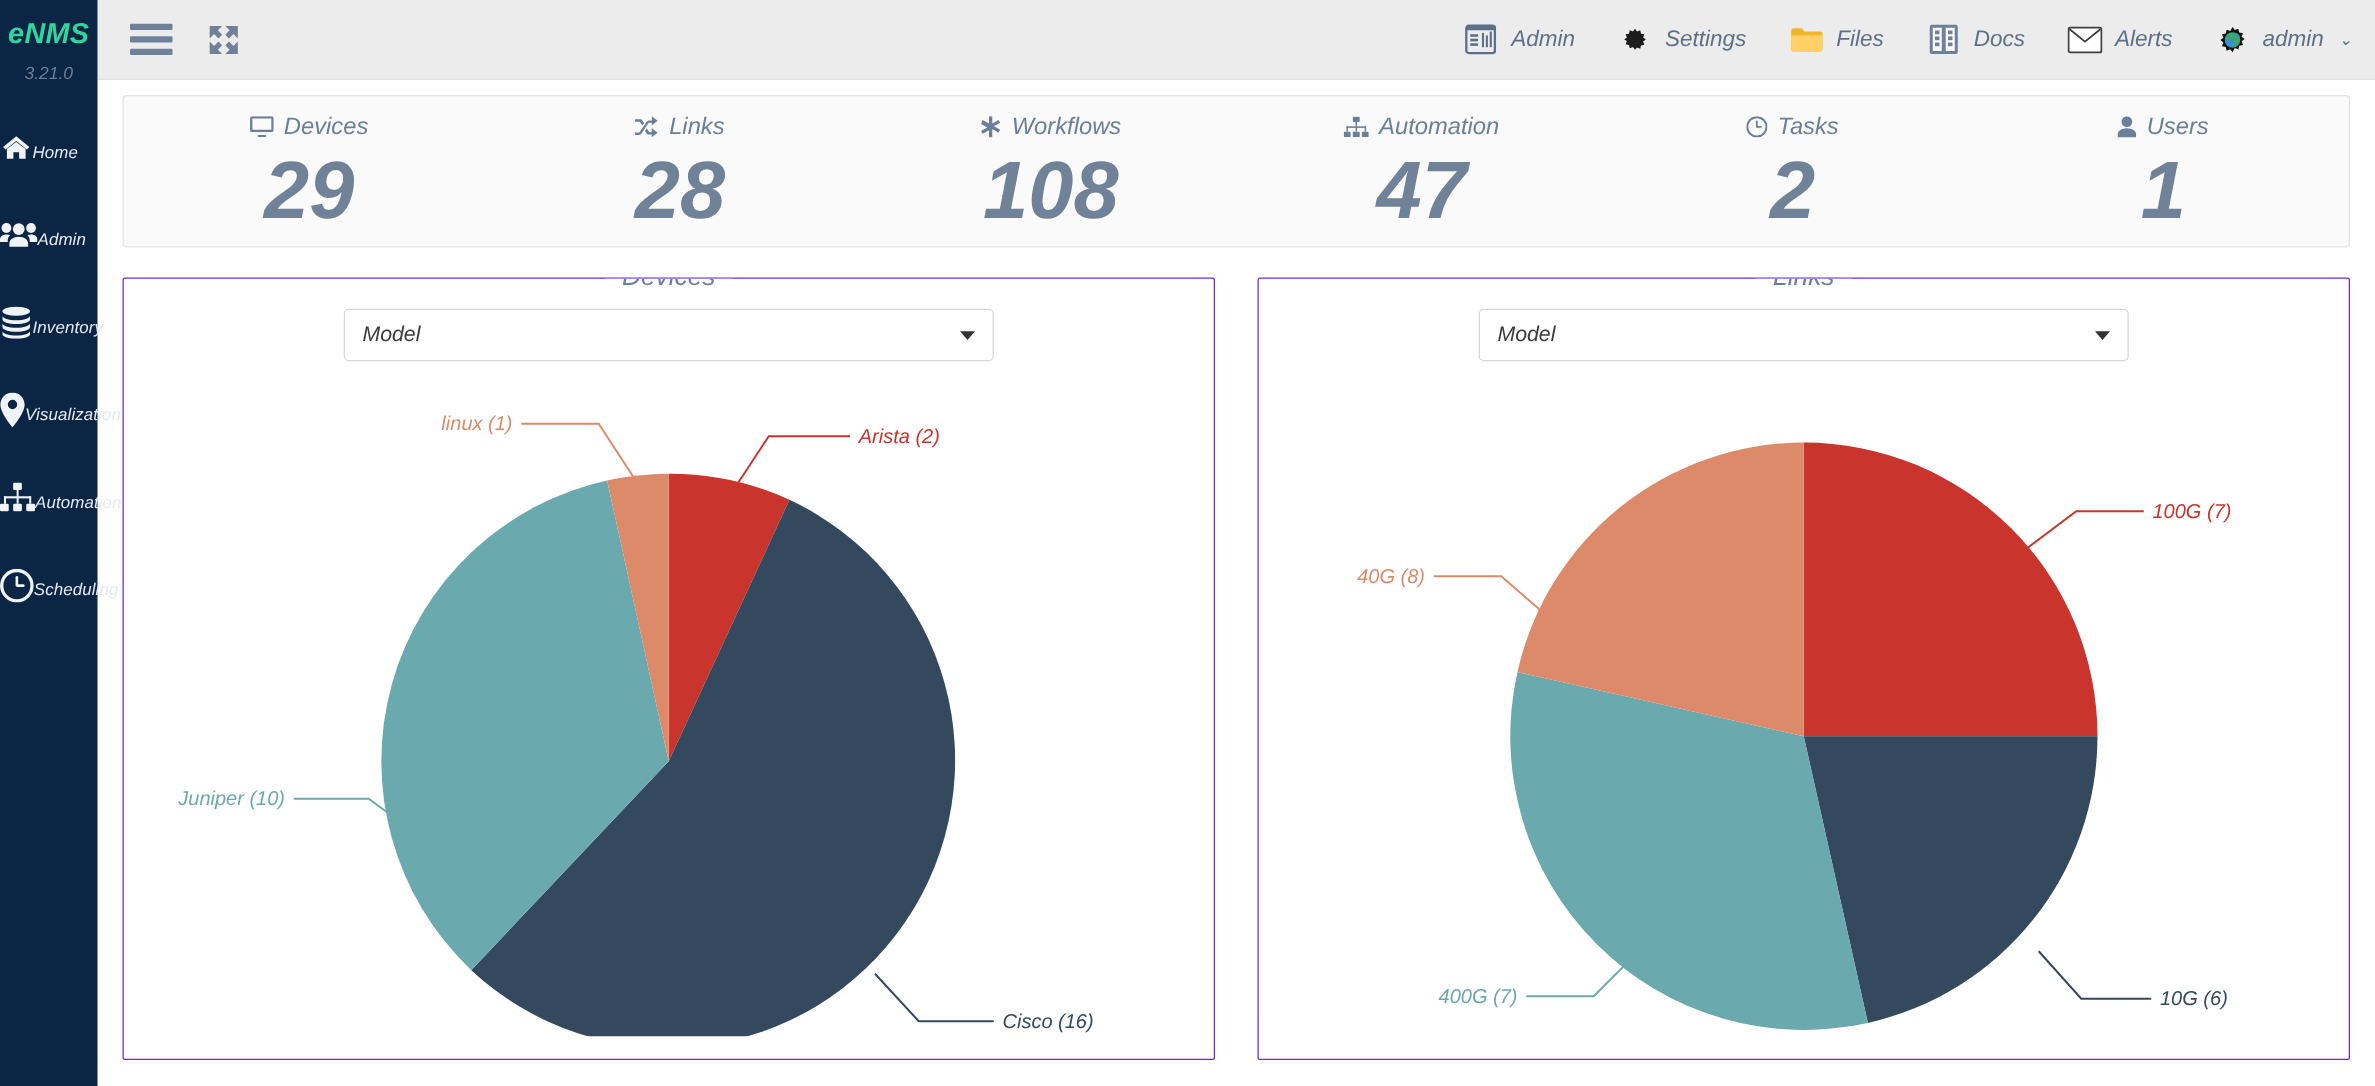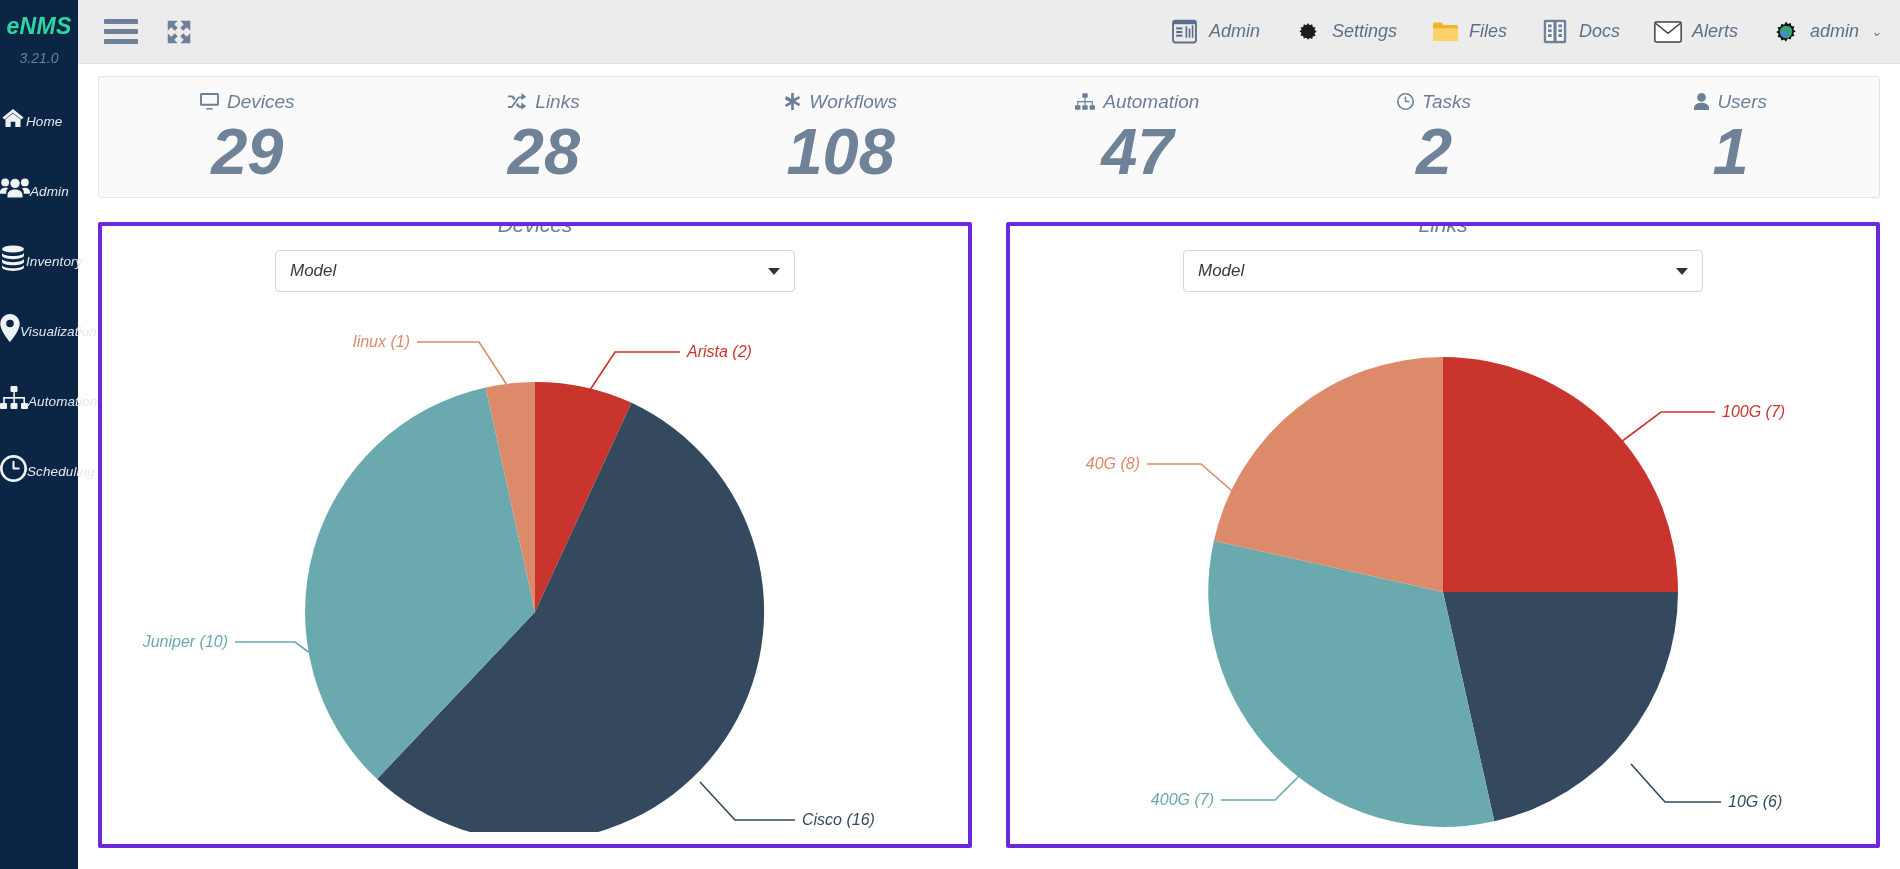--- a/index.html
+++ b/index.html
@@ -81,21 +81,21 @@
   .stat-head svg { fill: #6a7f98; display:block; }
   .stat-value {
     color: #6f8298; font-size: 65px; font-weight: 700; line-height: 1;
     font-family: "Liberation Sans", sans-serif;
   }
 
   
   .panels { display: flex; gap: 34px; margin-top: 24px; }
   .panel { flex: 1 1 0; position: relative; min-width: 0; }
   .fieldset {
-    border: 4px solid #6d28d9; border-radius: 2px;
+    border: 1px solid #6d28d9; border-radius: 2px;
     padding: 18px 16px 0 16px;
     height: 626px; position: relative; overflow: hidden;
   }
   .legend-title {
     position: absolute; top: -13px; left: 50%; transform: translateX(-50%);
     background: #fff; padding: 0 14px; color: #6a7f98; font-size: 21px;
     white-space: nowrap;
   }
   .select-wrap { display: flex; justify-content: center; margin-top: 6px; }
   .fake-select {

